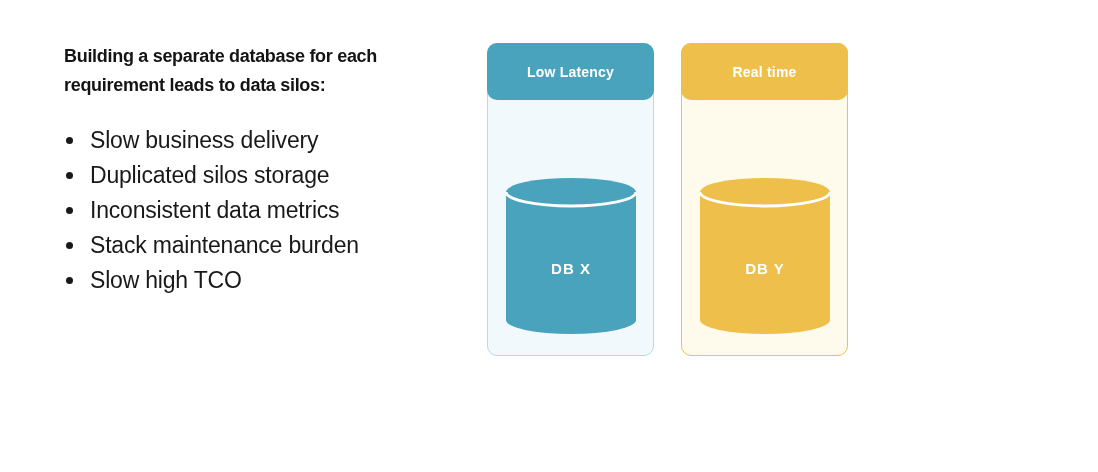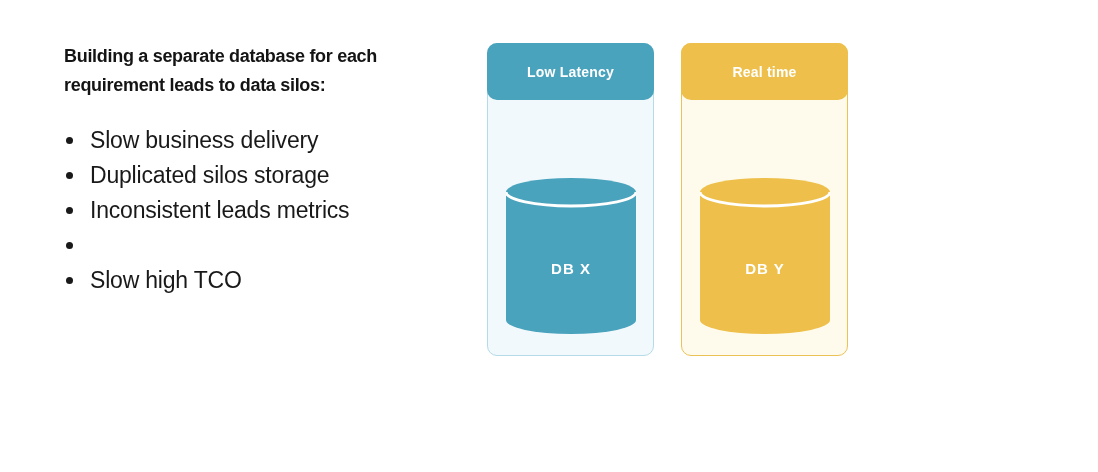--- a/index.html
+++ b/index.html
@@ -58,24 +58,25 @@
       <li>
         <span class="dot"></span>
         <span>Slow business delivery</span>
       </li>
       <li>
         <span class="dot"></span>
         <span>Duplicated silos storage</span>
       </li>
       <li>
         <span class="dot"></span>
-        <span>Inconsistent leads metrics</span>
+        <span>Inconsistent data metrics</span>
       </li>
       <li>
         <span class="dot"></span>
+        <span>Stack maintenance burden</span>
       </li>
       <li>
         <span class="dot"></span>
         <span>Slow high TCO</span>
       </li>
     </ul>
   </div>
 
   <div class="cards">
 

